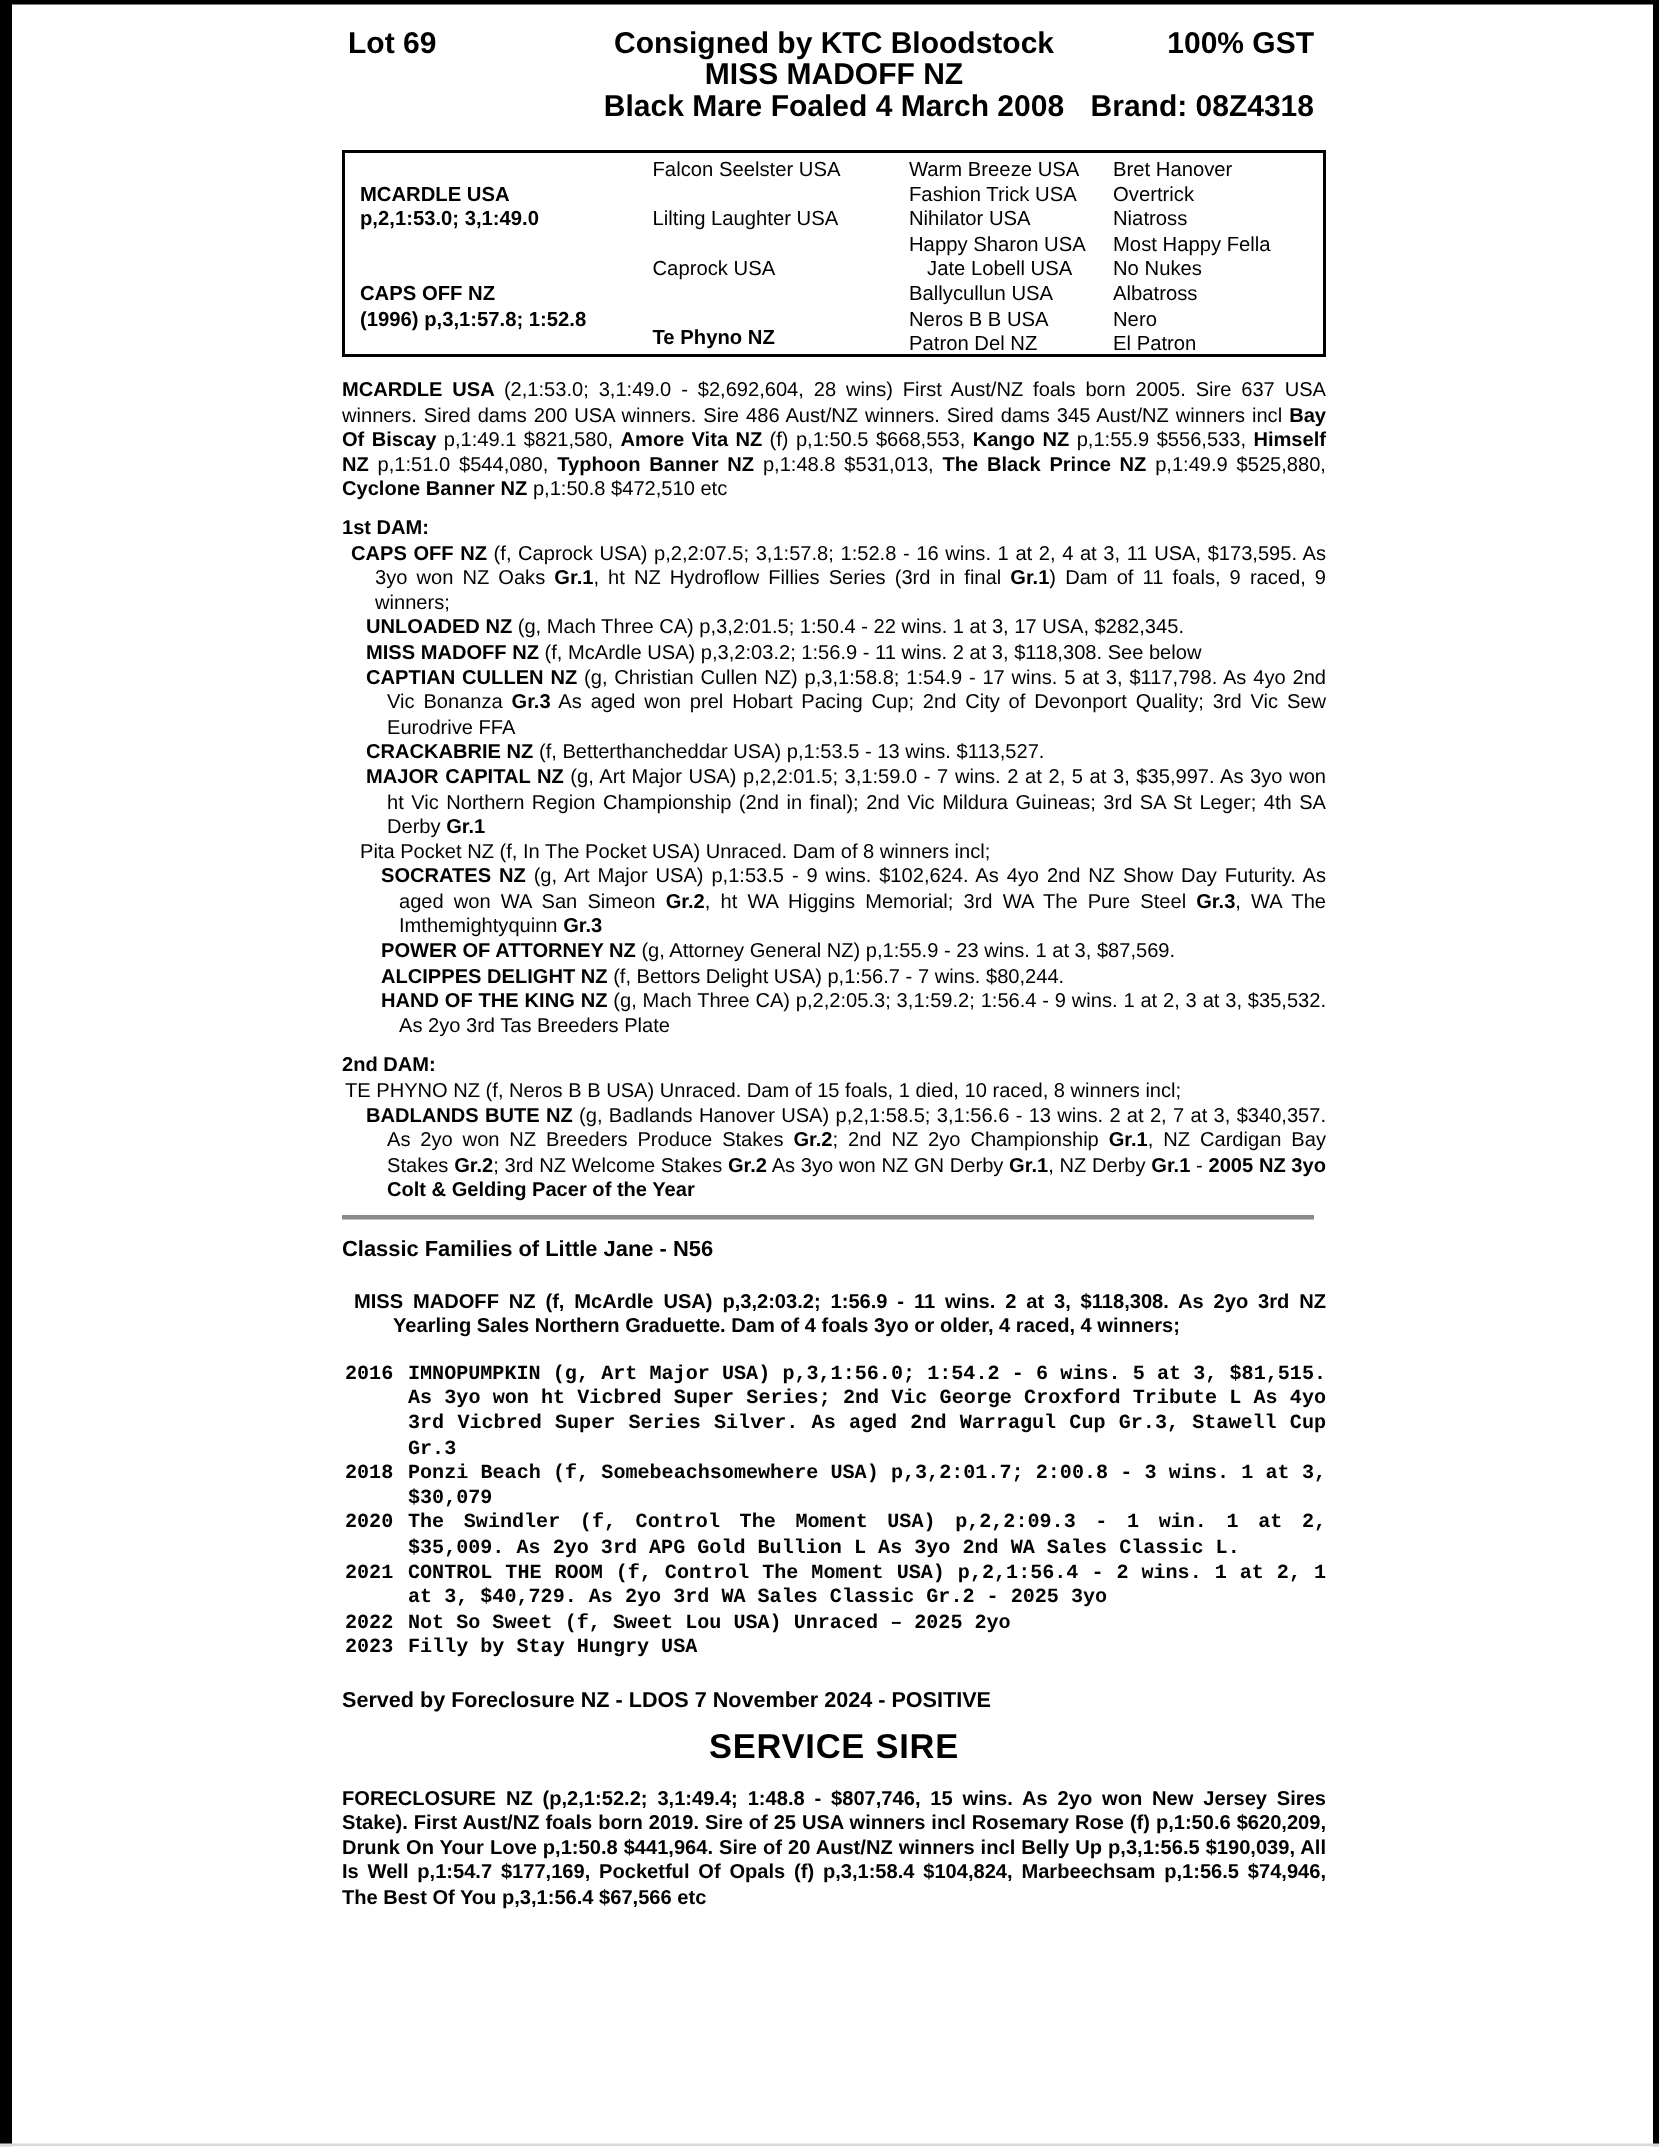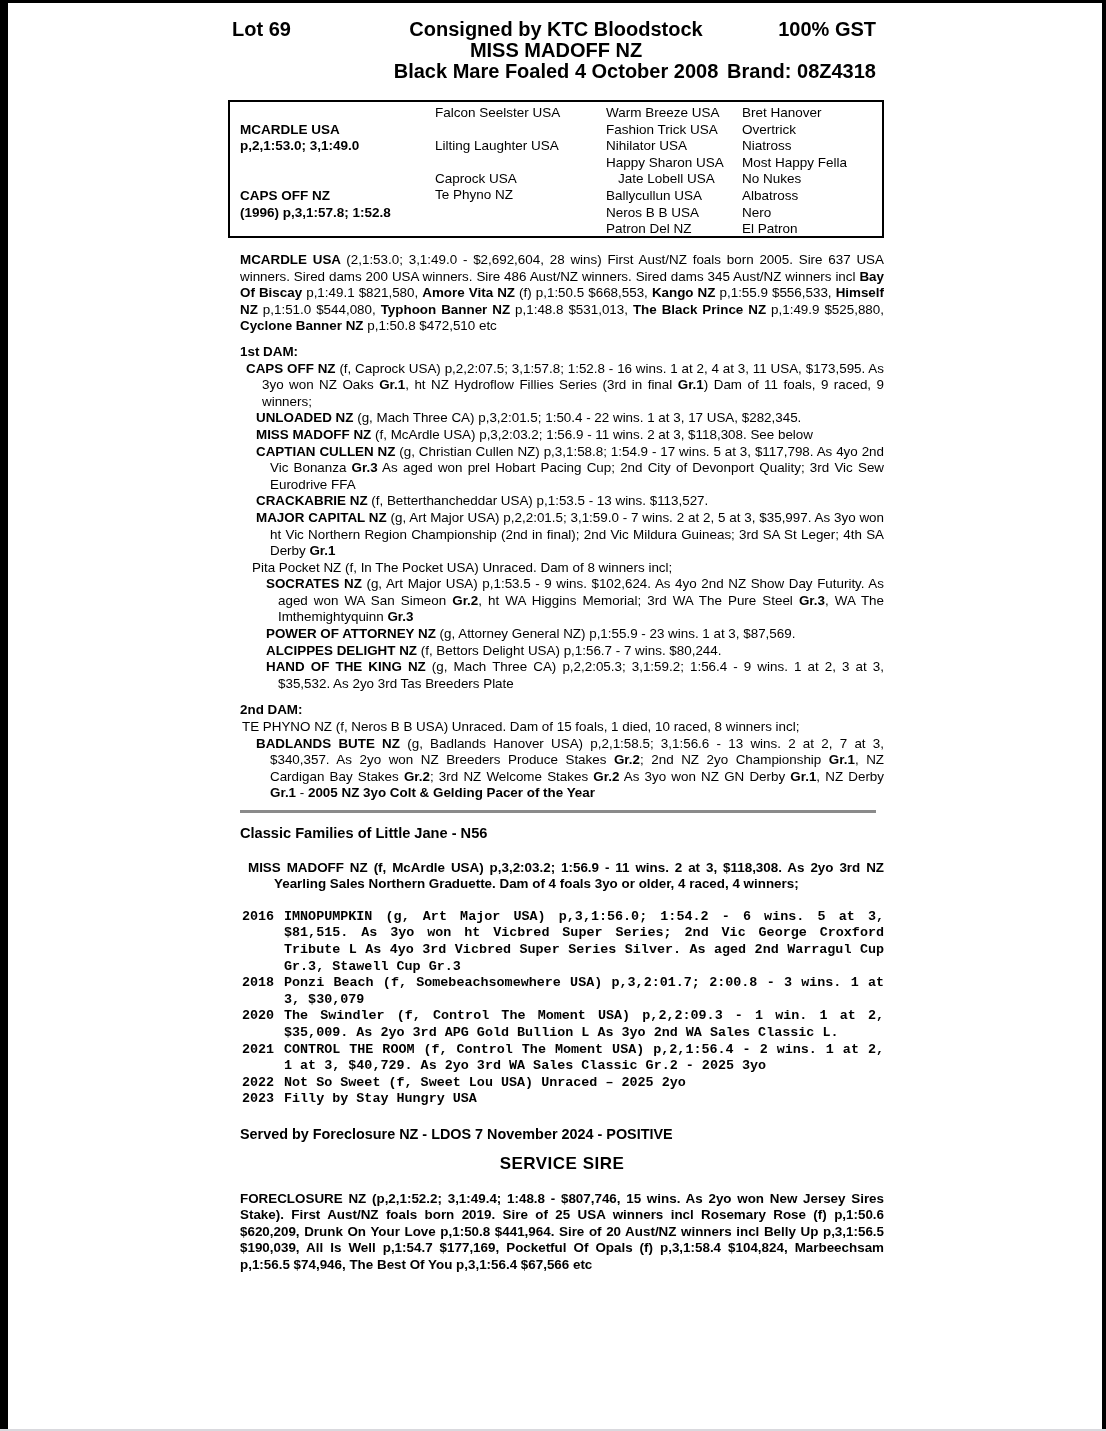--- a/index.html
+++ b/index.html
@@ -15,37 +15,37 @@
   .hdr{margin-top:19px;font-weight:bold;font-size:20px;line-height:21px;}
   .hrow{position:relative;text-align:center;}
   .h-left{position:absolute;left:4px;}
   .h-right{position:absolute;right:8px;}
   
   .pedbox{position:relative;margin-top:18px;height:134px;border:2px solid #000;
           font-size:13.5px;line-height:16.6px;}
   .tcell{position:absolute;white-space:nowrap;}
   .tcell.bold{font-weight:bold;}
   
-  #sections{margin-top:0;font-size:13.4px;line-height:16.6px;margin-left:12px;}
+  #sections{margin-top:0;font-size:13.4px;line-height:16.6px;}
   .para{text-align:justify;}
   .para-bold{text-align:justify;font-weight:bold;}
   .dam-head{font-weight:bold;}
   .entry1{padding-left:22px;text-indent:-16px;text-align:justify;}
   .entry1p{padding-left:22px;text-indent:-20px;text-align:justify;}
   .entry2{padding-left:30px;text-indent:-14px;text-align:justify;}
   .entry2p{padding-left:30px;text-indent:-18px;text-align:justify;}
   .entry3{padding-left:38px;text-indent:-12px;text-align:justify;}
   .rule{height:3px;background:#8a8a8a;margin-right:8px;}
   .family-head{font-weight:bold;font-size:14.6px;}
   .family-para{font-weight:bold;padding-left:34px;text-indent:-26px;text-align:justify;}
   .year-row{display:flex;font-weight:bold;font-family:Liberation Mono, monospace;}
   .year-row .year{flex:none;width:42px;padding-left:2px;}
   .year-row .ycontent{flex:1;text-align:justify;}
   .served{font-weight:bold;font-size:14.4px;}
-  .service-sire{font-weight:bold;font-size:17px;line-height:26px;text-align:center;letter-spacing:0.5px;}
+  .service-sire{font-weight:bold;font-size:23px;line-height:26px;text-align:center;letter-spacing:0.5px;}
   .b{font-weight:bold;}
 </style>
 </head>
 <body>
 
 <div class="page">
   <div class="edge edge-left"></div>
   <div class="edge edge-top"></div>
   <div class="edge edge-right"></div>
   <div class="edge edge-bottom"></div>
@@ -54,34 +54,34 @@
     <div class="hdr">
       <div class="hrow">
         <span class="h-left">Lot 69</span>
         <span>Consigned by KTC Bloodstock</span>
         <span class="h-right">100% GST</span>
       </div>
       <div class="hrow">
         <span>MISS MADOFF NZ</span>
       </div>
       <div class="hrow">
-        <span>Black Mare Foaled 4 October 2008</span>
+        <span>Black Mare Foaled 4 March 2008</span>
         <span class="h-right">Brand: 08Z4318</span>
       </div>
     </div>
 
     <div class="pedbox" id="pedbox">
         <div class="tcell bold" style="left: 10px; top: 19.6px;">MCARDLE USA</div>
         <div class="tcell bold" style="left: 10px; top: 36.2px;">p,2,1:53.0; 3,1:49.0</div>
         <div class="tcell bold" style="left: 10px; top: 86px;">CAPS OFF NZ</div>
         <div class="tcell bold" style="left: 10px; top: 102.6px;">(1996) p,3,1:57.8; 1:52.8</div>
         <div class="tcell" style="left: 205px; top: 3px;">Falcon Seelster USA</div>
         <div class="tcell" style="left: 205px; top: 36.2px;">Lilting Laughter USA</div>
         <div class="tcell" style="left: 205px; top: 69.4px;">Caprock USA</div>
-        <div class="tcell" style="left: 205px; top: 85px;">Te Phyno NZ</div>
+        <div class="tcell" style="left: 205px; top: 115px; font-weight: bold;">Te Phyno NZ</div>
         <div class="tcell" style="left: 376px; top: 3px;">Warm Breeze USA</div>
         <div class="tcell" style="left: 376px; top: 19.6px;">Fashion Trick USA</div>
         <div class="tcell" style="left: 376px; top: 36.2px;">Nihilator USA</div>
         <div class="tcell" style="left: 376px; top: 52.8px;">Happy Sharon USA</div>
         <div class="tcell" style="left: 388px; top: 69.4px;">Jate Lobell USA</div>
         <div class="tcell" style="left: 376px; top: 86px;">Ballycullun USA</div>
         <div class="tcell" style="left: 376px; top: 102.6px;">Neros B B USA</div>
         <div class="tcell" style="left: 376px; top: 119.2px;">Patron Del NZ</div>
         <div class="tcell" style="left: 512px; top: 3px;">Bret Hanover</div>
         <div class="tcell" style="left: 512px; top: 19.6px;">Overtrick</div>

